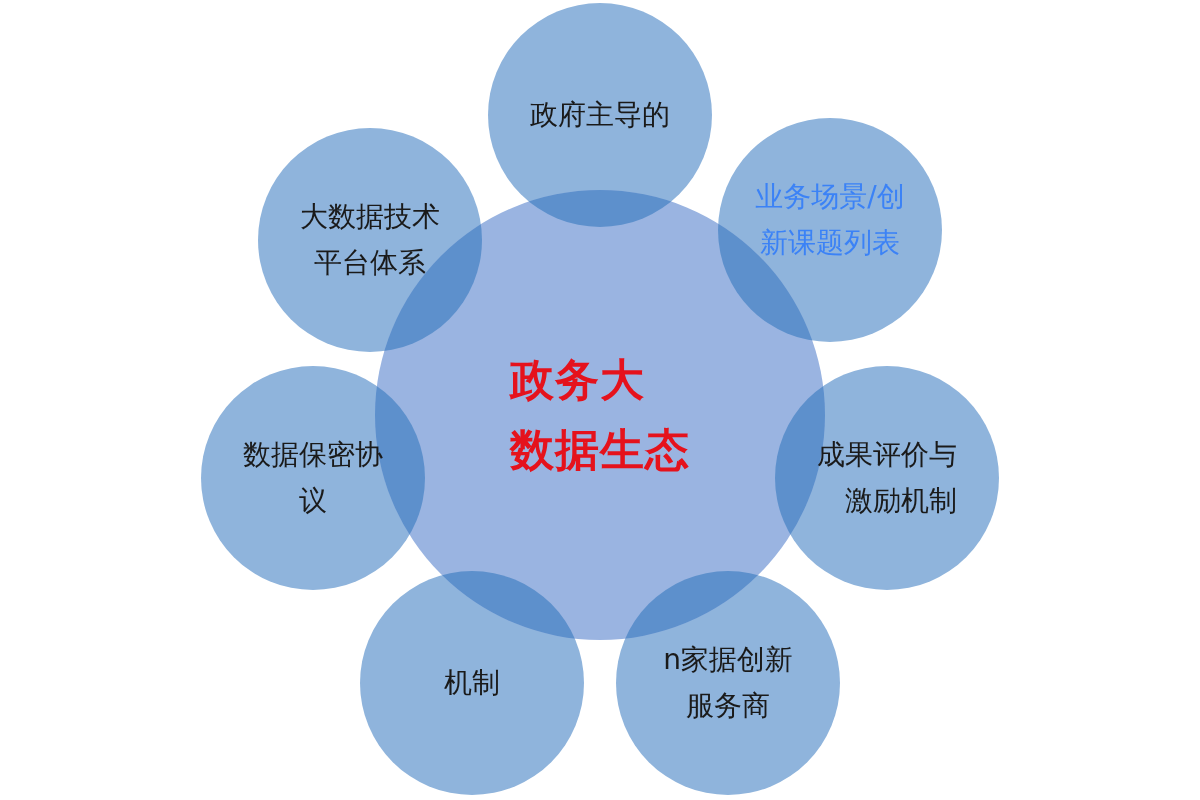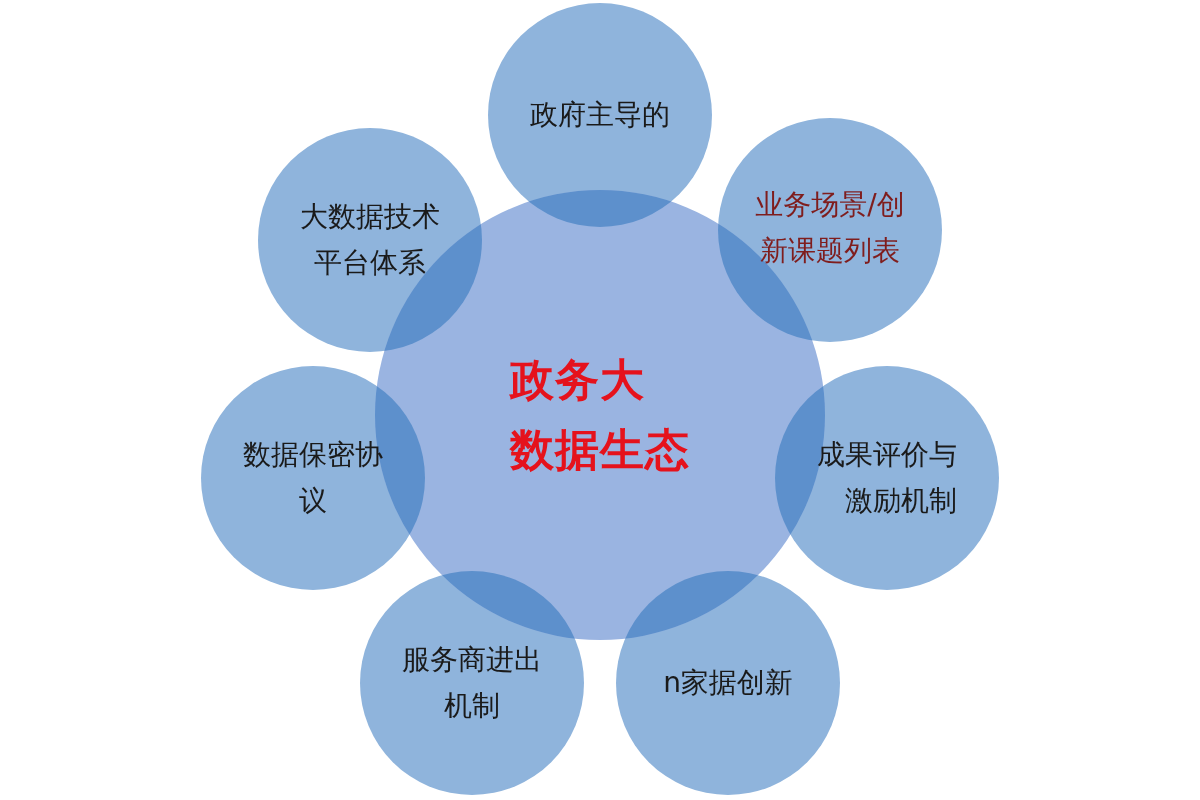--- a/index.html
+++ b/index.html
@@ -42,33 +42,33 @@
   </svg>
 
   <div class="center-label" id="center-label" style="left: 600px; top: 415px; color: rgb(229, 18, 28);">
     <span>政务大</span>
     <span>数据生态</span>
   </div>
 
   <div class="label" style="left: 600px; top: 115px; color: rgb(26, 26, 26);">
     <span>政府主导的</span>
   </div>
-  <div class="label" style="left: 830px; top: 228px; color: #7f1d1d;">
+  <div class="label" style="left: 830px; top: 220px; color: #3b82f6;">
     <span>业务场景/创</span>
     <span>新课题列表</span>
   </div>
   <div class="label" style="left: 887px; top: 478px; color: rgb(26, 26, 26); text-align: right;">
     <span>成果评价与</span>
     <span>激励机制</span>
   </div>
   <div class="label" style="left: 728px; top: 683px; color: rgb(26, 26, 26); text-align: center;">
     <span>n家据创新</span>
+    <span>服务商</span>
   </div>
   <div class="label" style="left: 472px; top: 683px; color: rgb(26, 26, 26);">
-    <span>服务商进出</span>
     <span>机制</span>
   </div>
   <div class="label" style="left: 313px; top: 478px; color: rgb(26, 26, 26);">
     <span>数据保密协</span>
     <span>议</span>
   </div>
   <div class="label" style="left: 370px; top: 240px; color: rgb(26, 26, 26);">
     <span>大数据技术</span>
     <span>平台体系</span>
   </div>

